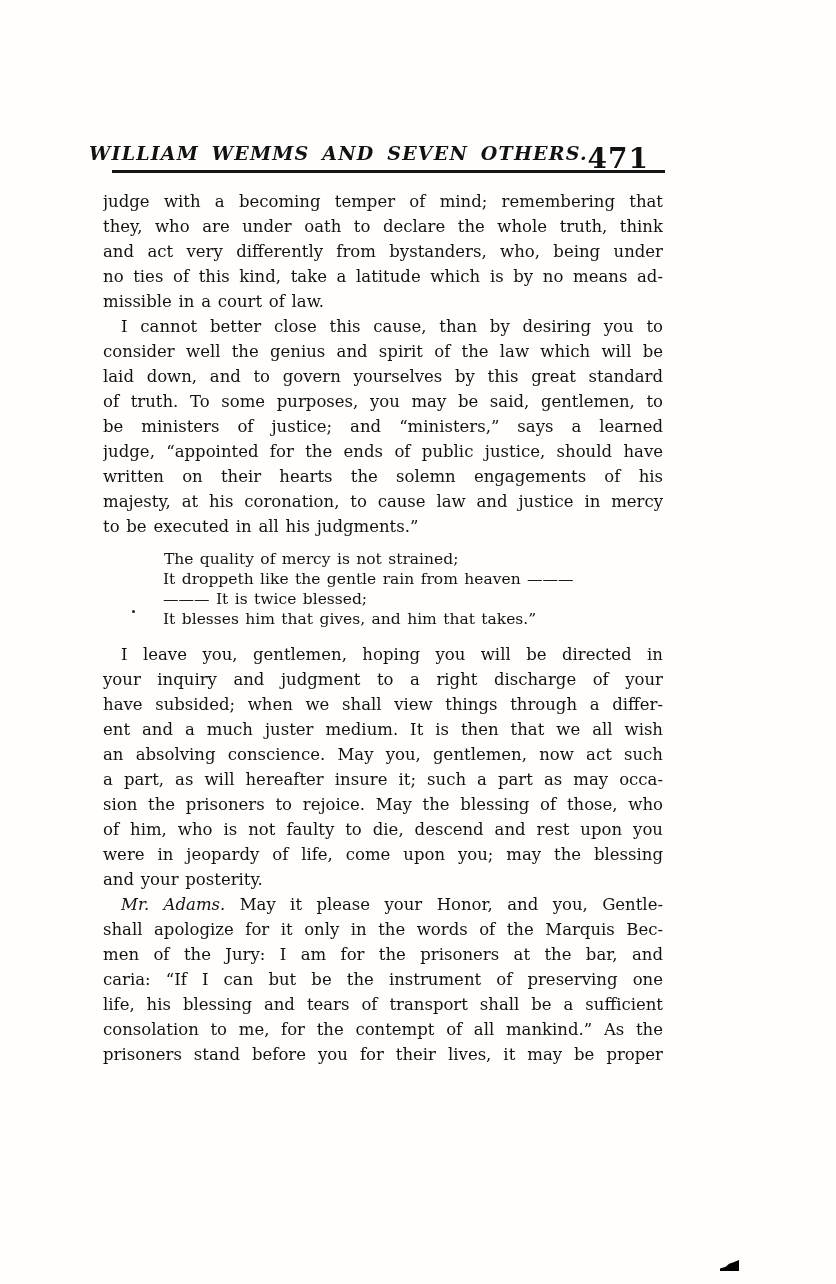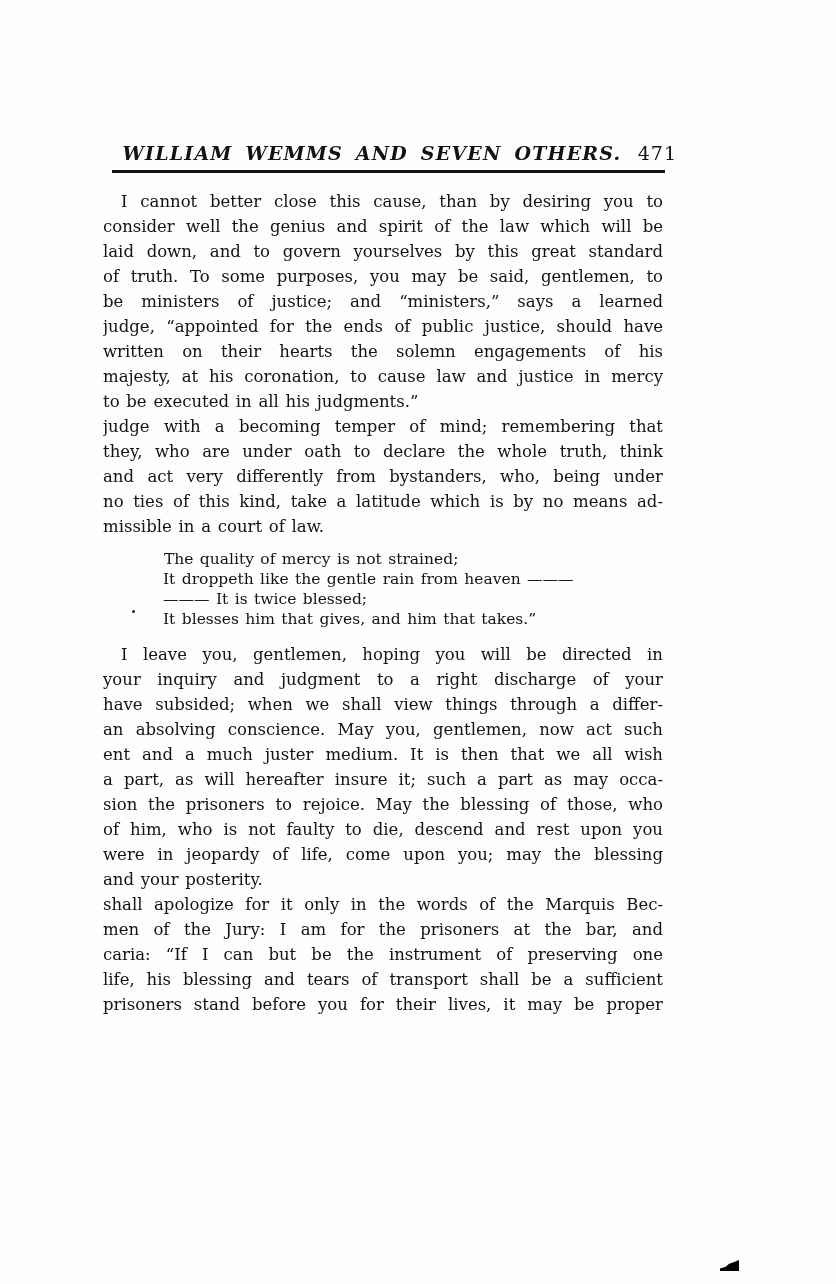--- a/index.html
+++ b/index.html
@@ -8,37 +8,36 @@
     background: #ffffff;
     font-family: "DejaVu Serif", "Liberation Serif", serif;
     color: #121212;
     position: relative;
     overflow: hidden;
   }
   .page { position: absolute; inset: 0; background: #fffefd; }
 
   .header {
     position: absolute;
-    left: 117px; top: 142px; width: 560px; height: 26px;
-    text-align: center;
+    left: 89px; top: 142px; width: 560px; height: 26px;
   }
   .running-title {
     font-style: italic;
     font-weight: bold;
     font-size: 19px;
     letter-spacing: 1.2px;
     word-spacing: 5px;
     white-space: nowrap;
     display: inline-block;
     padding-right: 50px; 
   }
   .page-number {
     position: absolute; right: 0; top: 0;
-    font-weight: normal;
-    font-size: 19px;
+    font-weight: bold;
+    font-size: 28px;
     font-style: normal;
     letter-spacing: 1px;
   }
   .header-rule {
     position: absolute;
     left: 112px; top: 170px;
     width: 553px; height: 3px;
     background: #141414;
   }
 
@@ -90,60 +89,62 @@
 
   <div class="header">
     <span class="running-title">WILLIAM WEMMS AND SEVEN OTHERS.</span>
     <span class="page-number">471</span>
   </div>
 
   <div class="header-rule"></div>
 
   <div class="text-block">
       <div class="para body">
+        <div class="line just">judge with a becoming temper of mind; remembering that</div>
+        <div class="line just">they, who are under oath to declare the whole truth, think</div>
+        <div class="line just">and act very differently from bystanders, who, being under</div>
+        <div class="line just">no ties of this kind, take a latitude which is by no means ad-</div>
+        <div class="line last">missible in a court of law.</div>
+      </div>
+      <div class="para body">
         <div class="line just first">I cannot better close this cause, than by desiring you to</div>
         <div class="line just">consider well the genius and spirit of the law which will be</div>
         <div class="line just">laid down, and to govern yourselves by this great standard</div>
         <div class="line just">of truth.  To some purposes, you may be said, gentlemen, to</div>
         <div class="line just">be ministers of justice; and “ministers,” says a learned</div>
         <div class="line just">judge, “appointed for the ends of public justice, should have</div>
         <div class="line just">written on their hearts the solemn engagements of his</div>
         <div class="line just">majesty, at his coronation, to cause law and justice in mercy</div>
         <div class="line last">to be executed in all his judgments.”</div>
-      </div>
-      <div class="para body">
-        <div class="line just">judge with a becoming temper of mind; remembering that</div>
-        <div class="line just">they, who are under oath to declare the whole truth, think</div>
-        <div class="line just">and act very differently from bystanders, who, being under</div>
-        <div class="line just">no ties of this kind, take a latitude which is by no means ad-</div>
-        <div class="line last">missible in a court of law.</div>
       </div>
       <div class="para verse">
         <div class="line">“The quality of mercy is not strained;</div>
         <div class="line">It droppeth like the gentle rain from heaven ———</div>
         <div class="line">——— It is twice blessed;</div>
         <div class="line">It blesses him that gives, and him that takes.”</div>
       </div>
       <div class="para body">
         <div class="line just first">I leave you, gentlemen, hoping you will be directed in</div>
         <div class="line just">your inquiry and judgment to a right discharge of your</div>
         <div class="line just">have subsided; when we shall view things through a differ-</div>
+        <div class="line just">ent and a much juster medium.  It is then that we all wish</div>
         <div class="line just">an absolving conscience.  May you, gentlemen, now act such</div>
-        <div class="line just">ent and a much juster medium.  It is then that we all wish</div>
         <div class="line just">a part, as will hereafter insure it; such a part as may occa-</div>
         <div class="line just">sion the prisoners to rejoice.  May the blessing of those, who</div>
         <div class="line just">of him, who is not faulty to die, descend and rest upon you</div>
         <div class="line just">were in jeopardy of life, come upon you; may the blessing</div>
         <div class="line last">and your posterity.</div>
       </div>
       <div class="para body">
+        <div class="line just first"><i>Mr. Adams.</i>  May it please your Honor, and you, Gentle-</div>
         <div class="line just">shall apologize for it only in the words of the Marquis Bec-</div>
         <div class="line just">men of the Jury:  I am for the prisoners at the bar, and</div>
         <div class="line just">caria:  “If I can but be the instrument of preserving one</div>
         <div class="line just">life, his blessing and tears of transport shall be a sufficient</div>
+        <div class="line just">consolation to me, for the contempt of all mankind.”  As the</div>
         <div class="line just">prisoners stand before you for their lives, it may be proper</div>
       </div>
     </div>
 
   <div class="speck"></div>
   <div class="ink-blob"></div>
 
 </div>
 
 </body></html>

